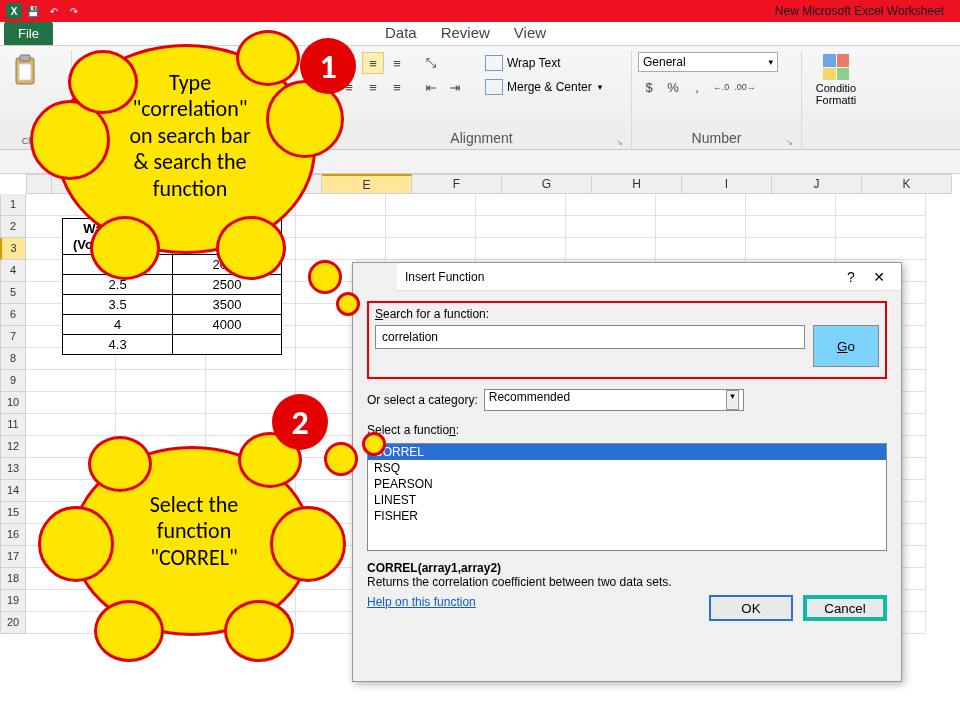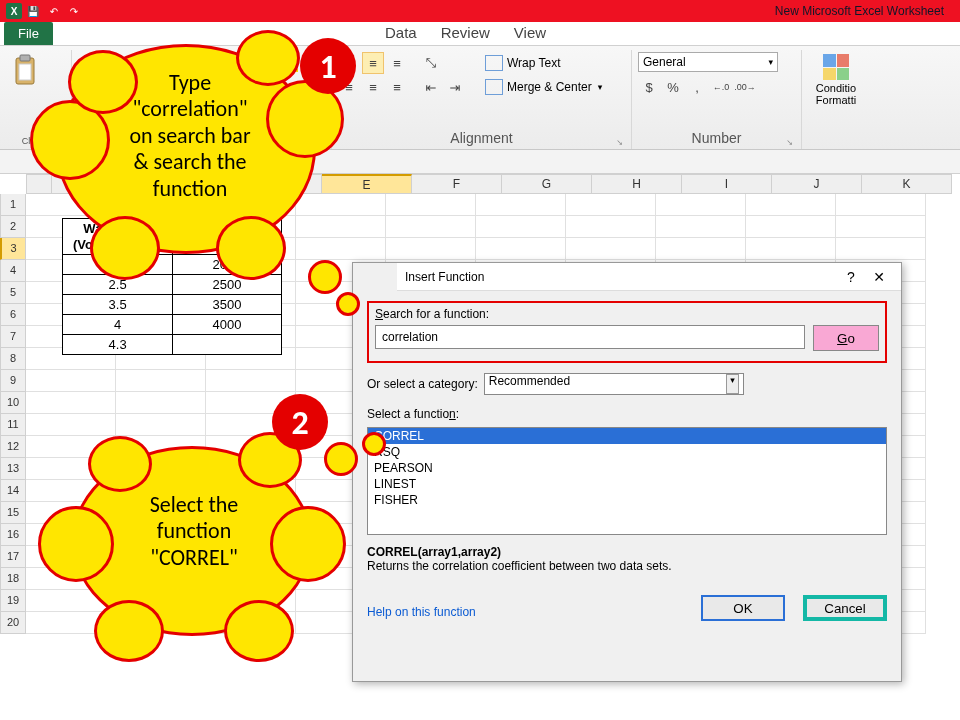--- a/index.html
+++ b/index.html
@@ -52,31 +52,31 @@
 
   
   .dialog { position: absolute; left: 352px; top: 262px; width: 550px; height: 420px; background: #f0f0f0; border: 1px solid #999; box-shadow: 2px 2px 8px rgba(0,0,0,0.3); font-size: 12px; }
   .dlg-title { height: 28px; display: flex; align-items: center; padding: 0 8px; background: #fff; border-bottom: 1px solid #ddd; margin-left: 44px; }
   .dlg-title .t { flex: 1; }
   .dlg-title .winbtn { width: 28px; text-align: center; font-size: 14px; }
   .dlg-body { position: relative; padding: 10px 14px; height: 340px; }
   .search-outline { border: 2px solid #e40000; padding: 4px 6px 10px 6px; }
   .search-row { display: flex; gap: 8px; margin-top: 4px; }
   .search-input { flex: 1; height: 24px; border: 1px solid #888; padding: 2px 6px; background: #fff; font-size: 12px; }
-  .go-btn { width: 66px; height: 26px; border: 1px solid #888; background: #f9a8d4; }
+  .go-btn { width: 66px; height: 42px; border: 1px solid #888; background: #7dd3fc; }
   .go-btn u { text-decoration: underline; }
   .cat-row { margin-top: 10px; display: flex; align-items: center; gap: 6px; }
   .cat-select { flex: 1; max-width: 260px; height: 22px; border: 1px solid #888; background: #fff; padding: 0 4px; display: flex; justify-content: space-between; }
   .listbox { margin-top: 6px; height: 108px; border: 1px solid #888; background: #fff; overflow: hidden; font-size: 12px; }
   .listbox .item { padding: 1px 6px; }
   .listbox .item.sel { background: #2a6fd6; color: #fff; }
   .desc { margin-top: 10px; }
   .desc b { font-weight: bold; }
-  .helplink { color: #0b5bd3; position: absolute; left: 14px; bottom: 12px; }
-  .dlg-buttons { position: absolute; right: 14px; bottom: 10px; display: flex; gap: 18px; }
+  .helplink { color: #0b5bd3; text-decoration: underline; position: absolute; left: 14px; bottom: 22px; }
+  .dlg-buttons { position: absolute; right: 14px; bottom: 10px; display: flex; gap: 10px; }
   .dlgbtn { width: 84px; height: 26px; border: 4px solid #14b8a6; background: #e9e9e9; }
   .dlgbtn.primary { border: 2px solid #2a6fd6; }
 
   
   .cloud { position: absolute; }
   .cloud .bub { position: absolute; border: 3px solid #e40000; background: #ffe600; border-radius: 50%; }
   .cloud .txt { position: absolute; font-family: Calibri, sans-serif; font-size: 22px; color: #000; text-align: center; line-height: 1.2; }
   .badge { position: absolute; width: 56px; height: 56px; background: #e40000; border-radius: 50%; color: #fff; font-size: 34px; font-weight: bold; display: flex; align-items: center; justify-content: center; font-family: Calibri, sans-serif; }
   .mini { position: absolute; border: 3px solid #e40000; background: #ffe600; border-radius: 50%; }
 

